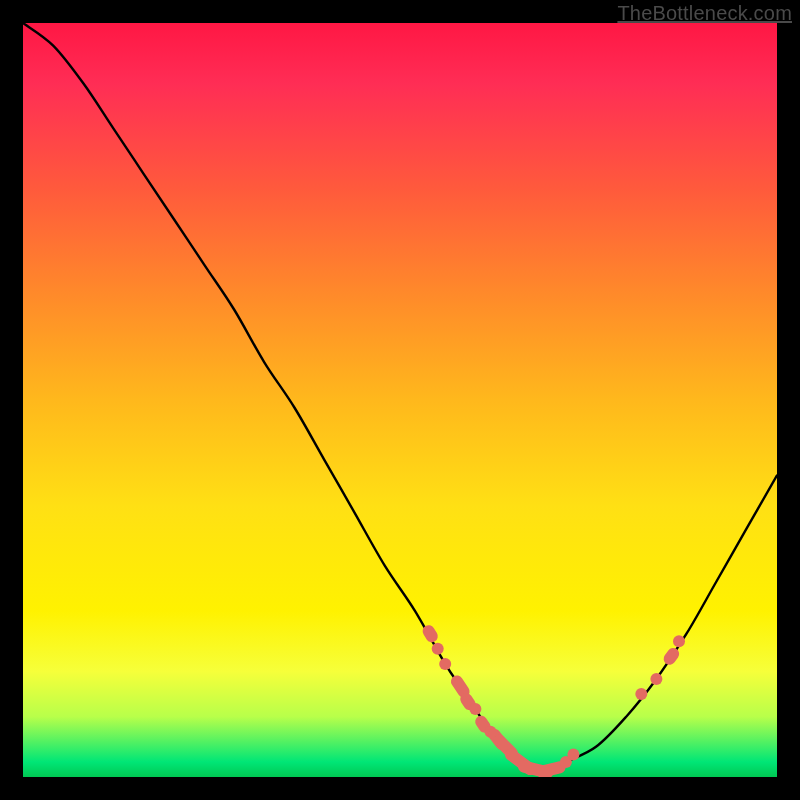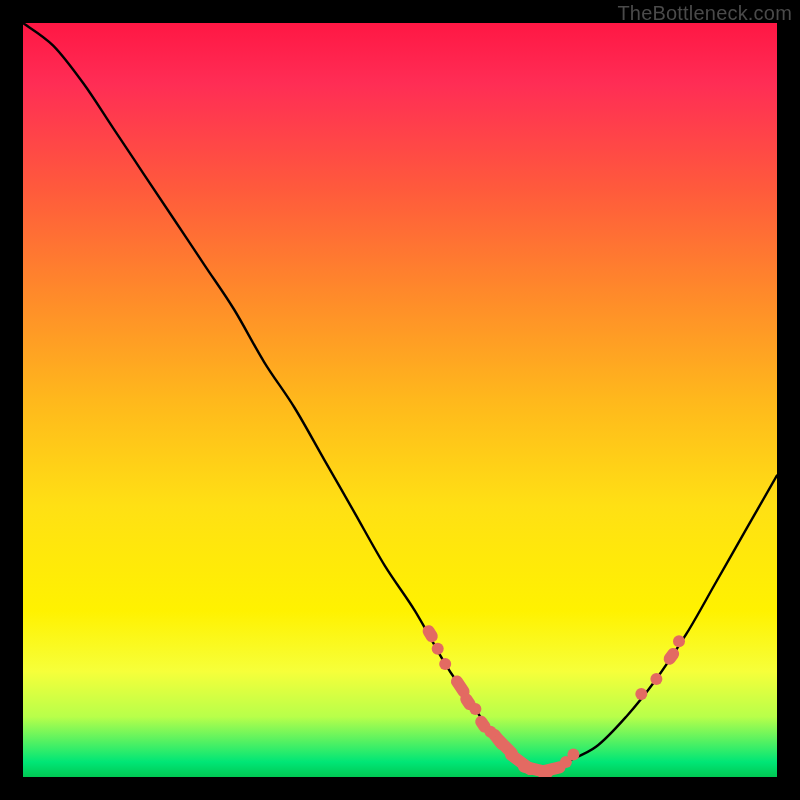--- a/index.html
+++ b/index.html
@@ -43,20 +43,21 @@
   }
   .watermark {
     position: absolute;
     top: 2px;
     right: 8px;
     color: #4a4a4a;
     font-size: 20px;
     letter-spacing: 0.2px;
     z-index: 5;
     user-select: none;
+    text-decoration: underline;
   }
   svg.curve {
     position: absolute;
     left: 0;
     top: 0;
     width: 100%;
     height: 100%;
     z-index: 3;
   }
   .curve path {

